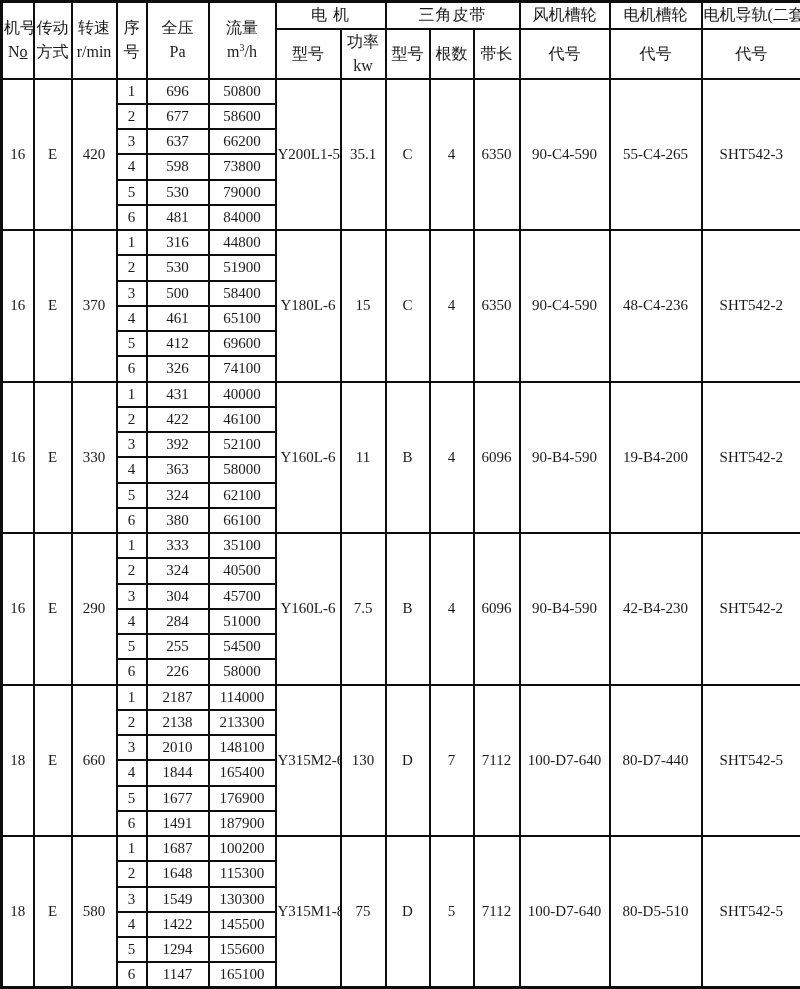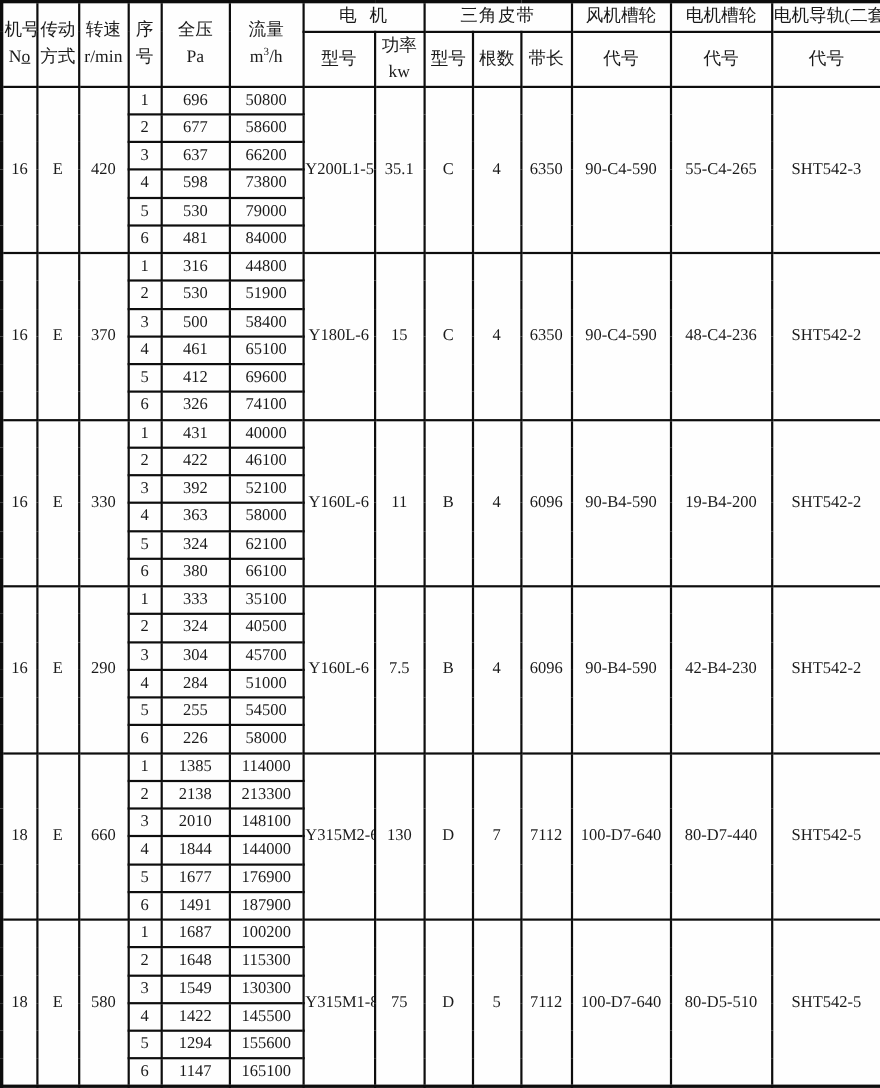--- a/index.html
+++ b/index.html
@@ -26,21 +26,21 @@
     overflow: hidden;
     white-space: nowrap;
   }
   thead th { font-size: 16px; line-height: 1.25; }
   thead tr.h1 th { height: 27px; }
   thead tr.h2 th { height: 46px; }
   tbody td { font-size: 15px; height: 23px; }
   .two-line { line-height: 1.5; }
   .u { text-decoration: underline; }
   sup { font-size: 10px; }
-  .grp { letter-spacing: 1px; font-family: Liberation Mono, monospace; }
+  .grp { letter-spacing: 1px; }
 </style>
 </head>
 <body>
 
 <table class="spec">
   <colgroup>
     <col style="width:32px">
       <col style="width:38px">
       <col style="width:45px">
     <col style="width:30px">
@@ -278,21 +278,21 @@
       <tr>
         <td>6</td>
         <td>226</td>
         <td>58000</td>
       </tr>
       <tr>
         <td rowspan="6">18</td>
         <td rowspan="6">E</td>
         <td rowspan="6">660</td>
         <td>1</td>
-        <td>1385</td>
+        <td>2187</td>
         <td>114000</td>
         <td rowspan="6">Y315M2-6</td>
         <td rowspan="6">130</td>
         <td rowspan="6">D</td>
         <td rowspan="6">7</td>
         <td rowspan="6">7112</td>
         <td rowspan="6">100-D7-640</td>
         <td rowspan="6">80-D7-440</td>
         <td rowspan="6">SHT542-5</td>
       </tr>
@@ -302,21 +302,21 @@
         <td>213300</td>
       </tr>
       <tr>
         <td>3</td>
         <td>2010</td>
         <td>148100</td>
       </tr>
       <tr>
         <td>4</td>
         <td>1844</td>
-        <td>144000</td>
+        <td>165400</td>
       </tr>
       <tr>
         <td>5</td>
         <td>1677</td>
         <td>176900</td>
       </tr>
       <tr>
         <td>6</td>
         <td>1491</td>
         <td>187900</td>

